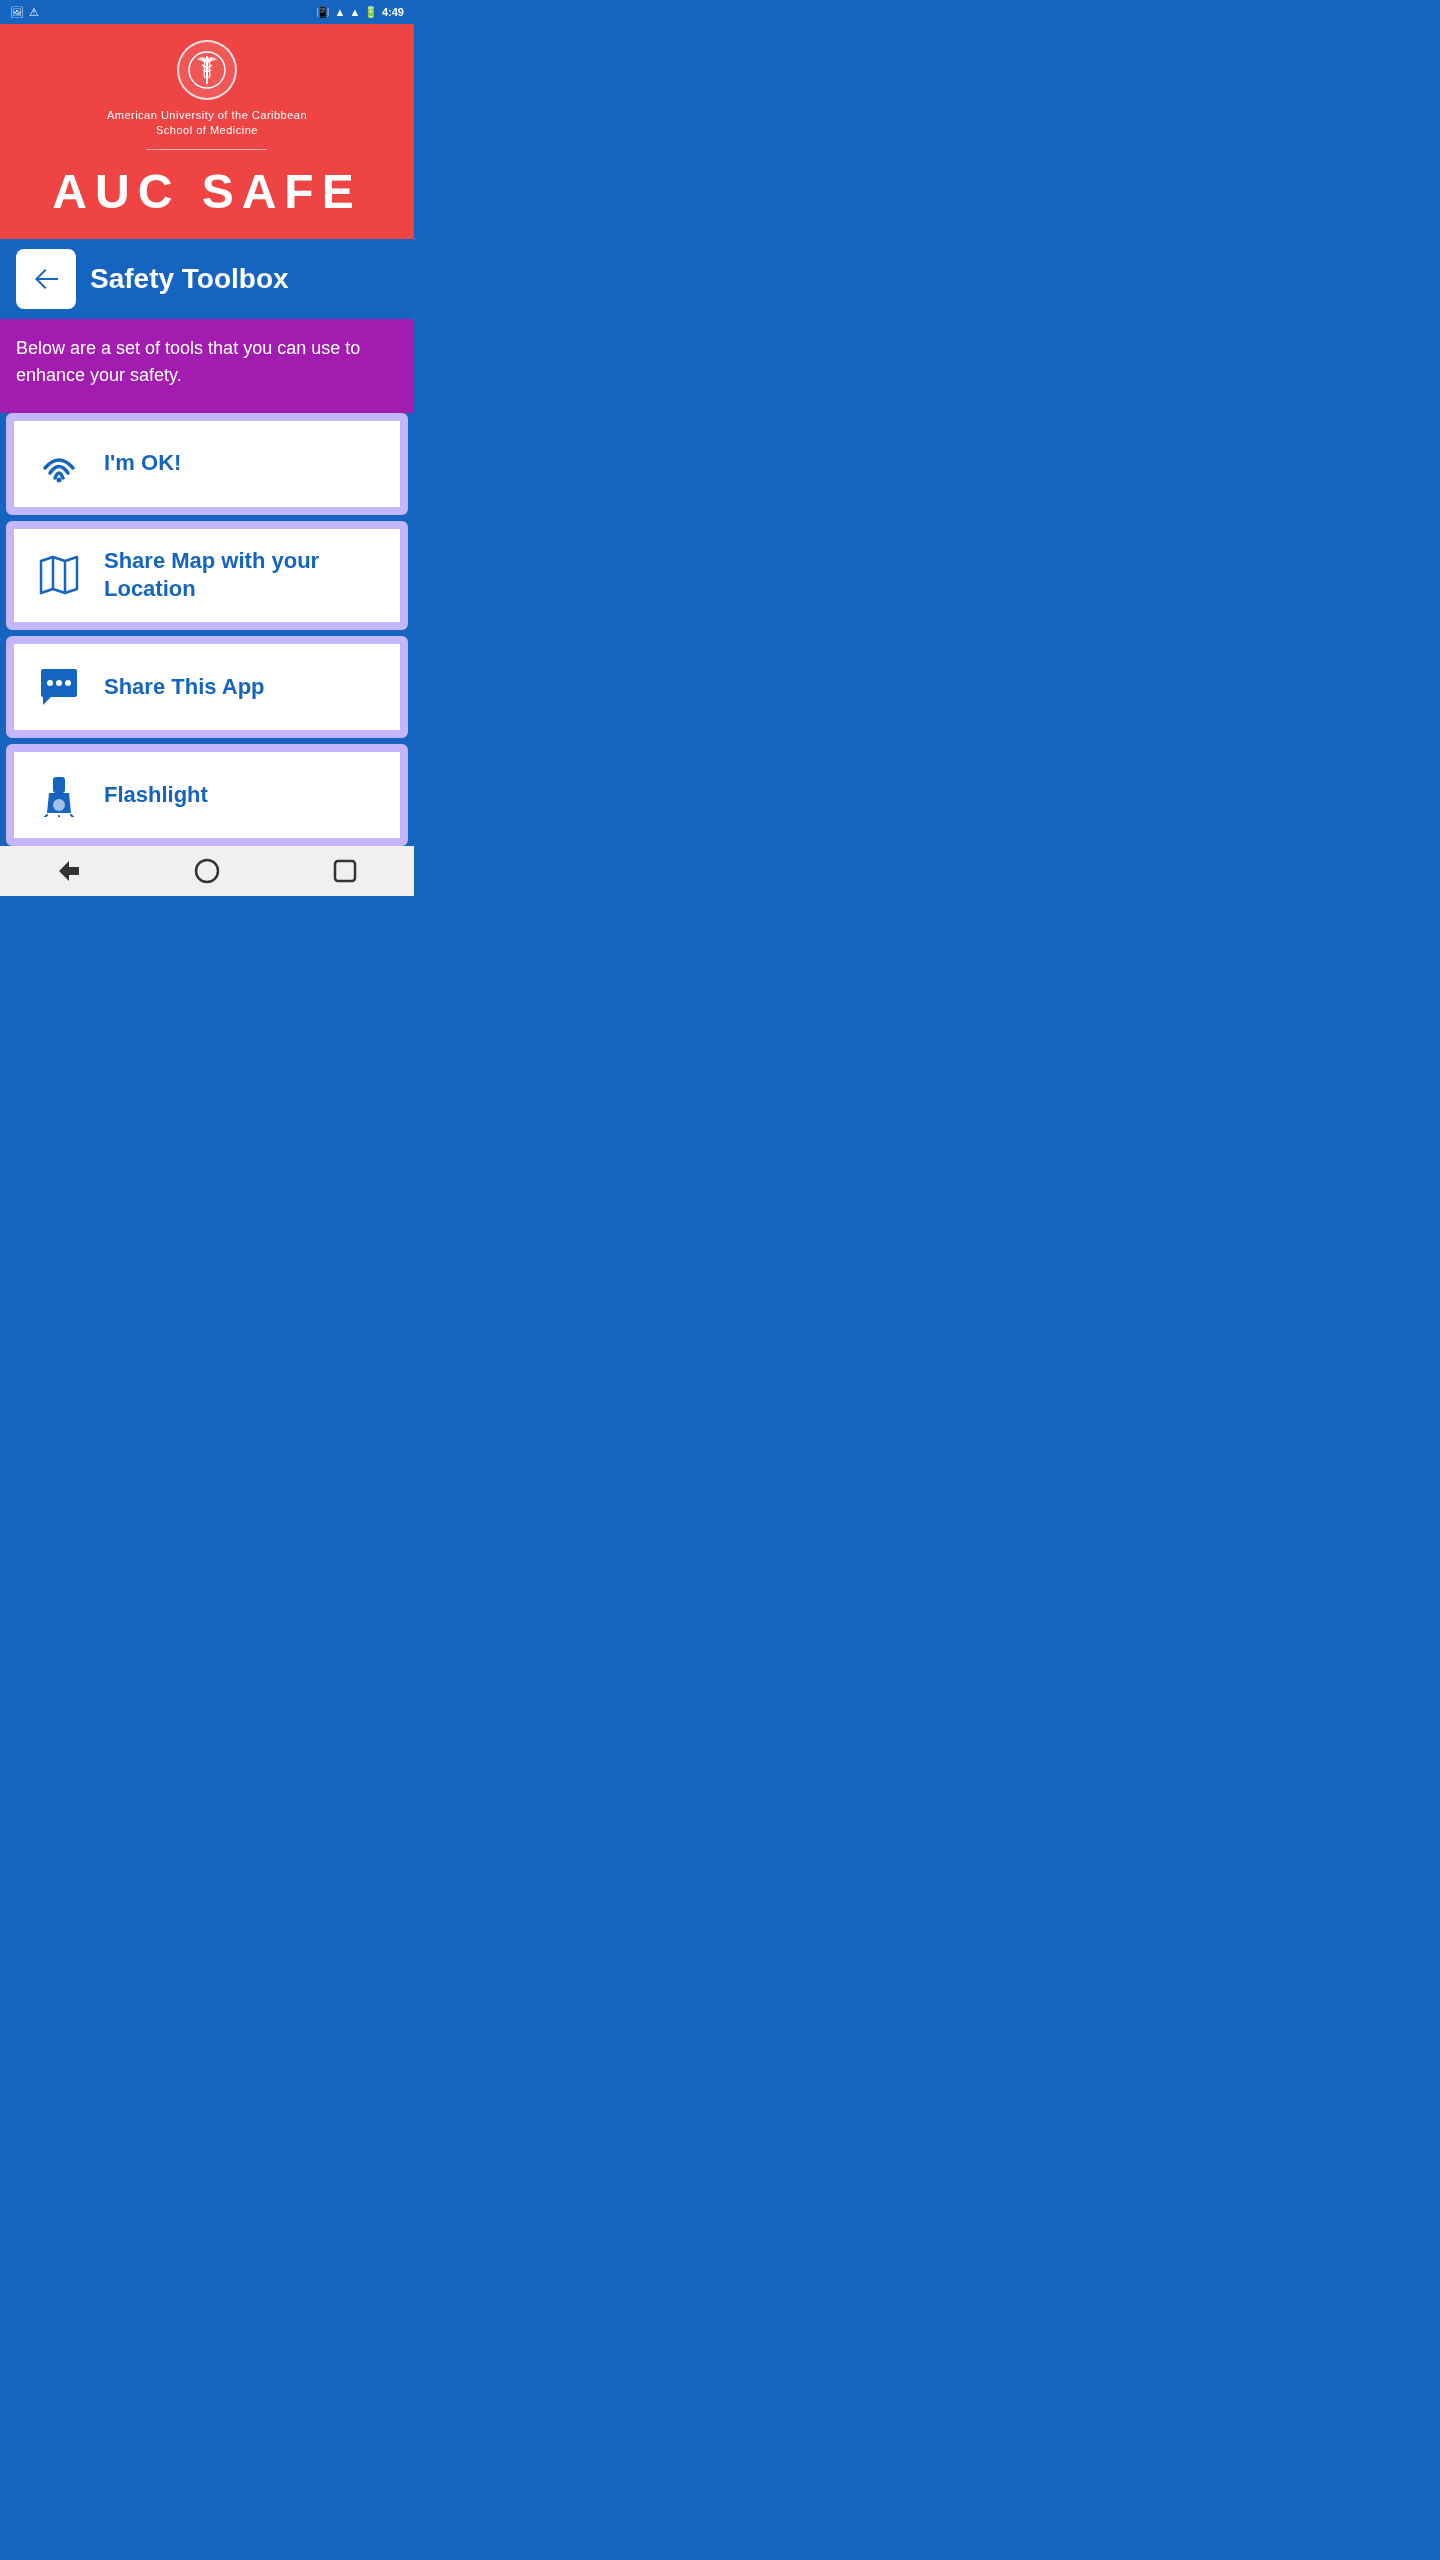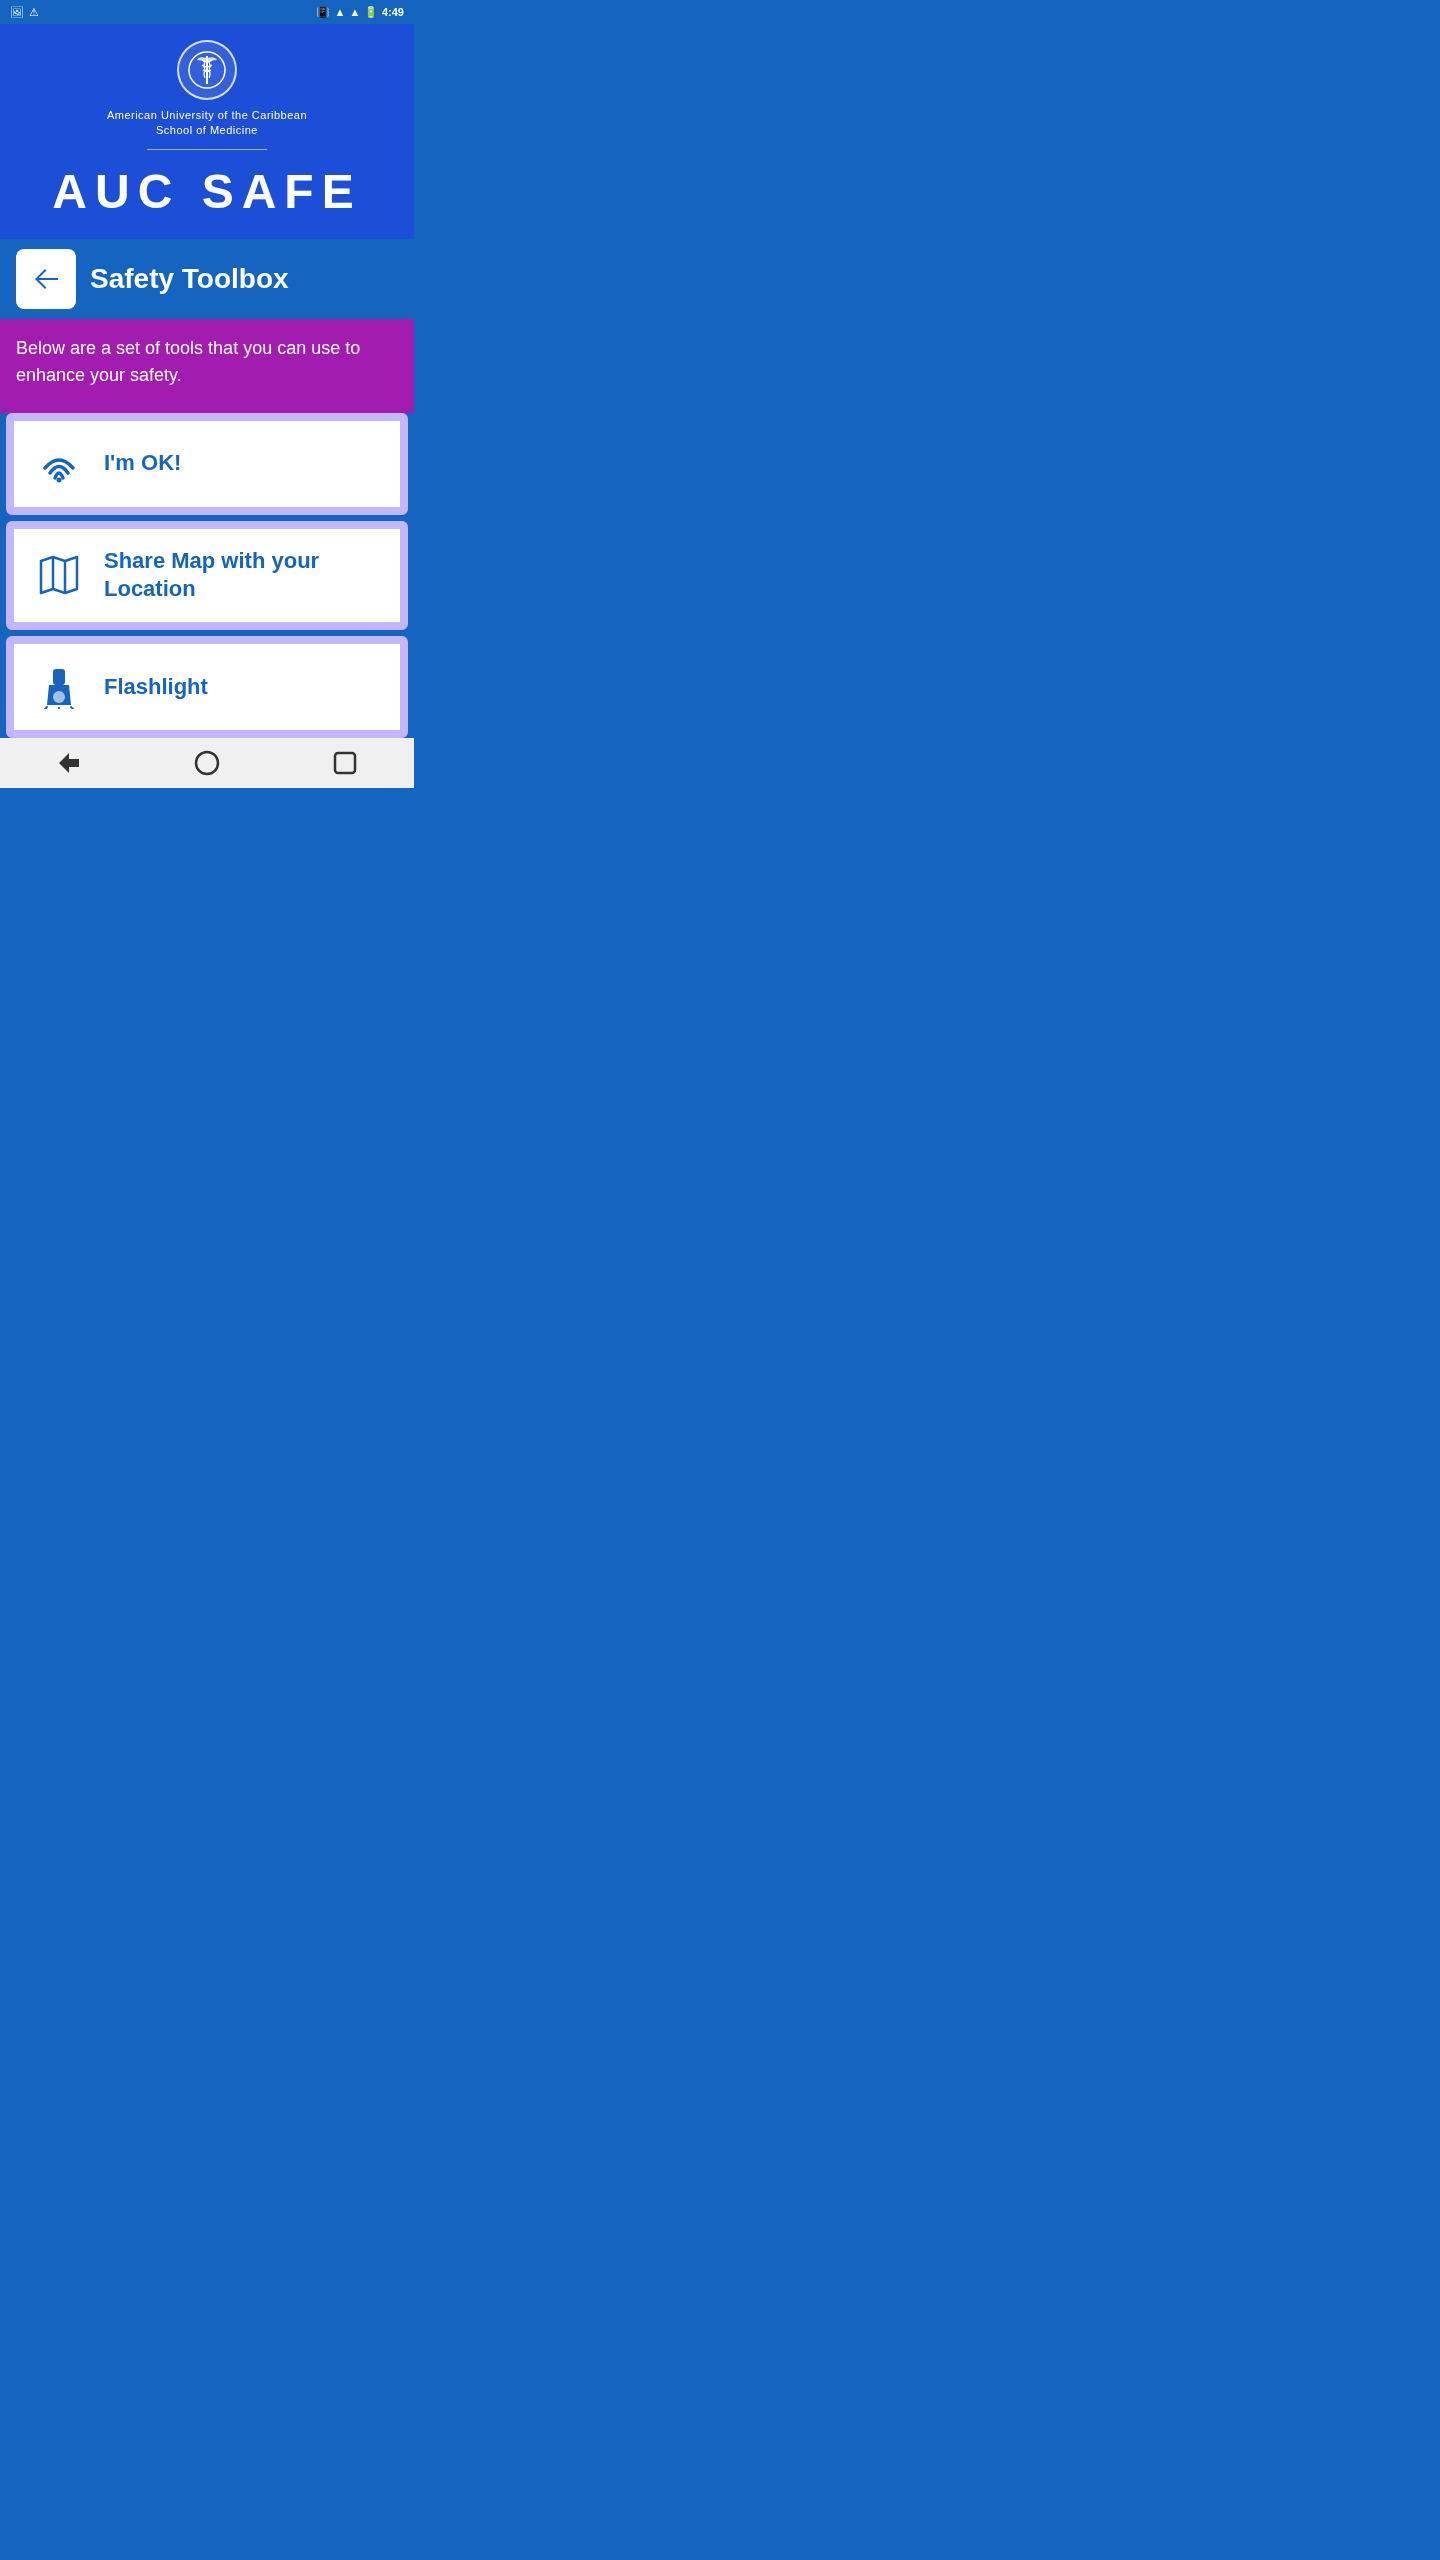--- a/index.html
+++ b/index.html
@@ -44,21 +44,21 @@
       font-weight: bold;
     }
 
     .status-icon {
       color: white;
       font-size: 11px;
     }
 
     
     .header {
-      background-color: #1d4ed8;
+      background-color: #ef4444;
       display: flex;
       flex-direction: column;
       align-items: center;
       padding: 16px 20px 20px;
     }
 
     .logo-circle {
       width: 60px;
       height: 60px;
       border-radius: 50%;
@@ -288,20 +288,32 @@
 
         <path d="M4 8 L16 4 L28 8 L40 4 L40 36 L28 40 L16 36 L4 40 Z" fill="none" stroke="#1565C0" stroke-width="2.5" stroke-linejoin="round"></path>
         <line x1="16" y1="4" x2="16" y2="36" stroke="#1565C0" stroke-width="2.5"></line>
         <line x1="28" y1="8" x2="28" y2="40" stroke="#1565C0" stroke-width="2.5"></line>
       </svg>
     </div>
     <span class="tool-label">Share Map with your Location</span>
   </div>
 
 
+  <div class="tool-item">
+    <div class="tool-icon">
+      <svg viewBox="0 0 44 44" xmlns="http://www.w3.org/2000/svg">
+
+        <path d="M4 6 Q4 4 6 4 L38 4 Q40 4 40 6 L40 30 Q40 32 38 32 L14 32 L6 40 L6 32 L6 32 Q4 32 4 30 Z" fill="#1565C0"></path>
+        <circle cx="13" cy="18" r="3" fill="white"></circle>
+        <circle cx="22" cy="18" r="3" fill="white"></circle>
+        <circle cx="31" cy="18" r="3" fill="white"></circle>
+      </svg>
+    </div>
+    <span class="tool-label">Share This App</span>
+  </div>
 
   <div class="tool-item">
     <div class="tool-icon">
       <svg viewBox="0 0 44 44" xmlns="http://www.w3.org/2000/svg">
 
         <rect x="16" y="4" width="12" height="16" rx="3" fill="#1565C0"></rect>
         <path d="M12 20 L10 40 L34 40 L32 20 Z" fill="#1565C0"></path>
         <ellipse cx="22" cy="32" rx="6" ry="6" fill="white" opacity="0.6"></ellipse>
 
         <line x1="10" y1="42" x2="4" y2="48" stroke="#1565C0" stroke-width="2" stroke-linecap="round"></line>

